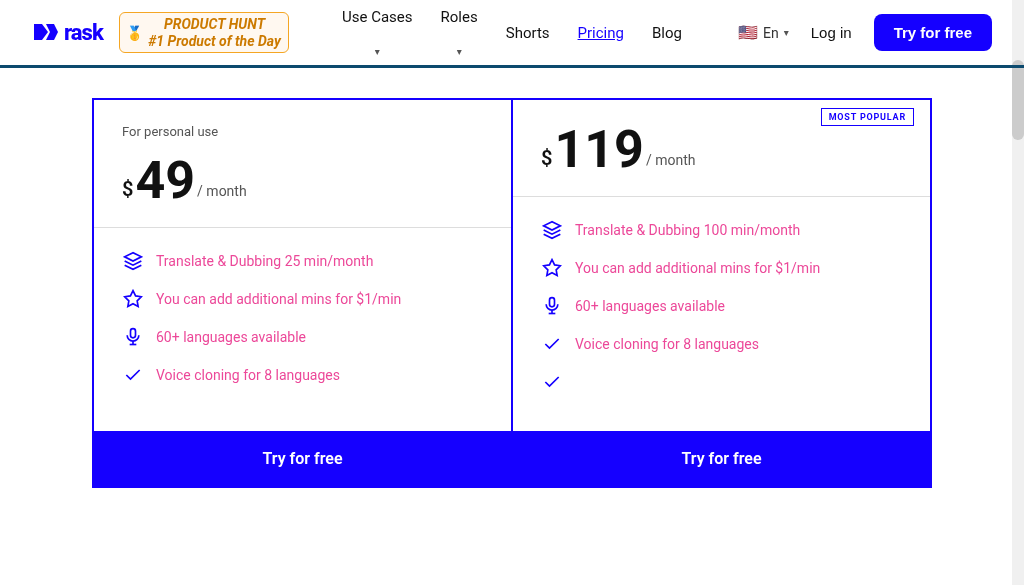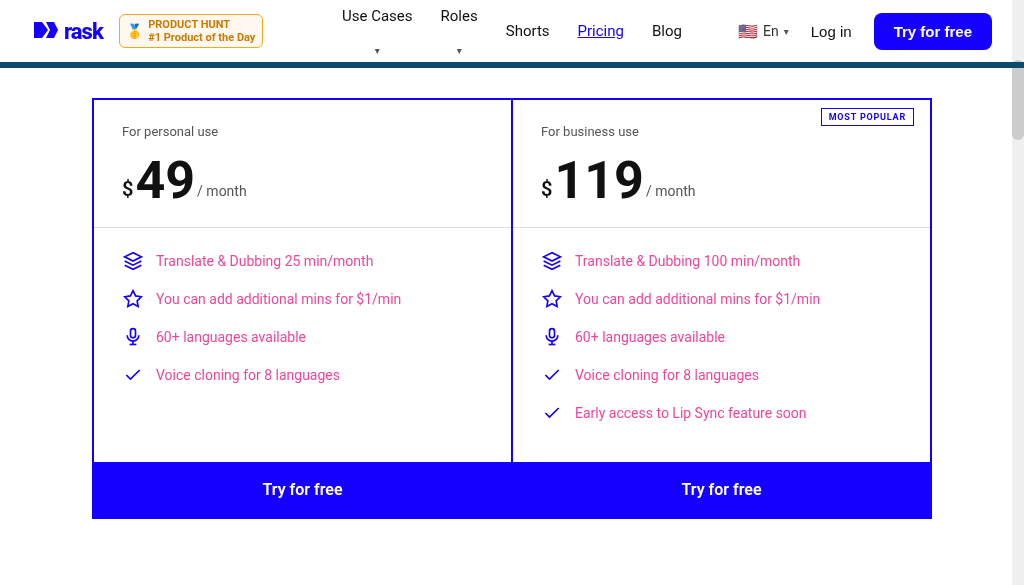--- a/index.html
+++ b/index.html
@@ -12,21 +12,21 @@
       overflow: hidden;
       position: relative;
     }
 
     
     .navbar {
       display: flex;
       align-items: center;
       padding: 0 32px;
       height: 68px;
-      border-bottom: 6px solid #0c4a6e;
+      border-bottom: 3px solid #0c4a6e;
       position: relative;
     }
     .logo-area {
       display: flex;
       align-items: center;
       gap: 10px;
     }
     .logo-rask {
       display: flex;
       align-items: center;
@@ -49,24 +49,26 @@
       background: #fff8f0;
       border: 1px solid #f5a623;
       border-radius: 6px;
       padding: 3px 7px;
       margin-left: 6px;
     }
     .ph-medal {
       font-size: 14px;
     }
     .ph-text {
-      font-size: 11px;
+      font-size: 14px;
       color: #cc7a00;
       font-weight: 700;
       line-height: 1.2;
+      text-align: center;
+      font-style: italic;
     }
     .nav-links {
       display: flex;
       align-items: center;
       gap: 4px;
       margin-left: auto;
       margin-right: auto;
       position: absolute;
       left: 50%;
       transform: translateX(-50%);
@@ -378,21 +380,20 @@
     </div>
 
     </div>
     <div class="card-cta">
       <span class="cta-text">Try for free</span>
     </div>
   </div>
       <div class="plan-card">
     <div class="card-header">
       <div class="most-popular-badge">MOST POPULAR</div>
-      <div class="plan-subtitle">For business use</div>
       <div class="price-row">
         <span class="price-dollar">$</span>
         <span class="price-amount">119</span>
         <span class="price-period">/ month</span>
       </div>
     </div>
     <div class="card-features">
 
     <div class="feature-item">
       <span class="feature-icon icon-translate">
@@ -434,21 +435,20 @@
       </span>
       <span>Voice cloning for 8 languages</span>
     </div>
 
     <div class="feature-item">
       <span class="feature-icon icon-check">
         <svg viewBox="0 0 24 24" fill="none" stroke="#1500ff" stroke-width="2.5" width="20" height="20">
         <polyline points="20 6 9 17 4 12"></polyline>
       </svg>
       </span>
-      <span>Early access to Lip Sync feature soon</span>
     </div>
 
     </div>
     <div class="card-cta">
       <span class="cta-text">Try for free</span>
     </div>
   </div>
     </div>
 </div>
 

